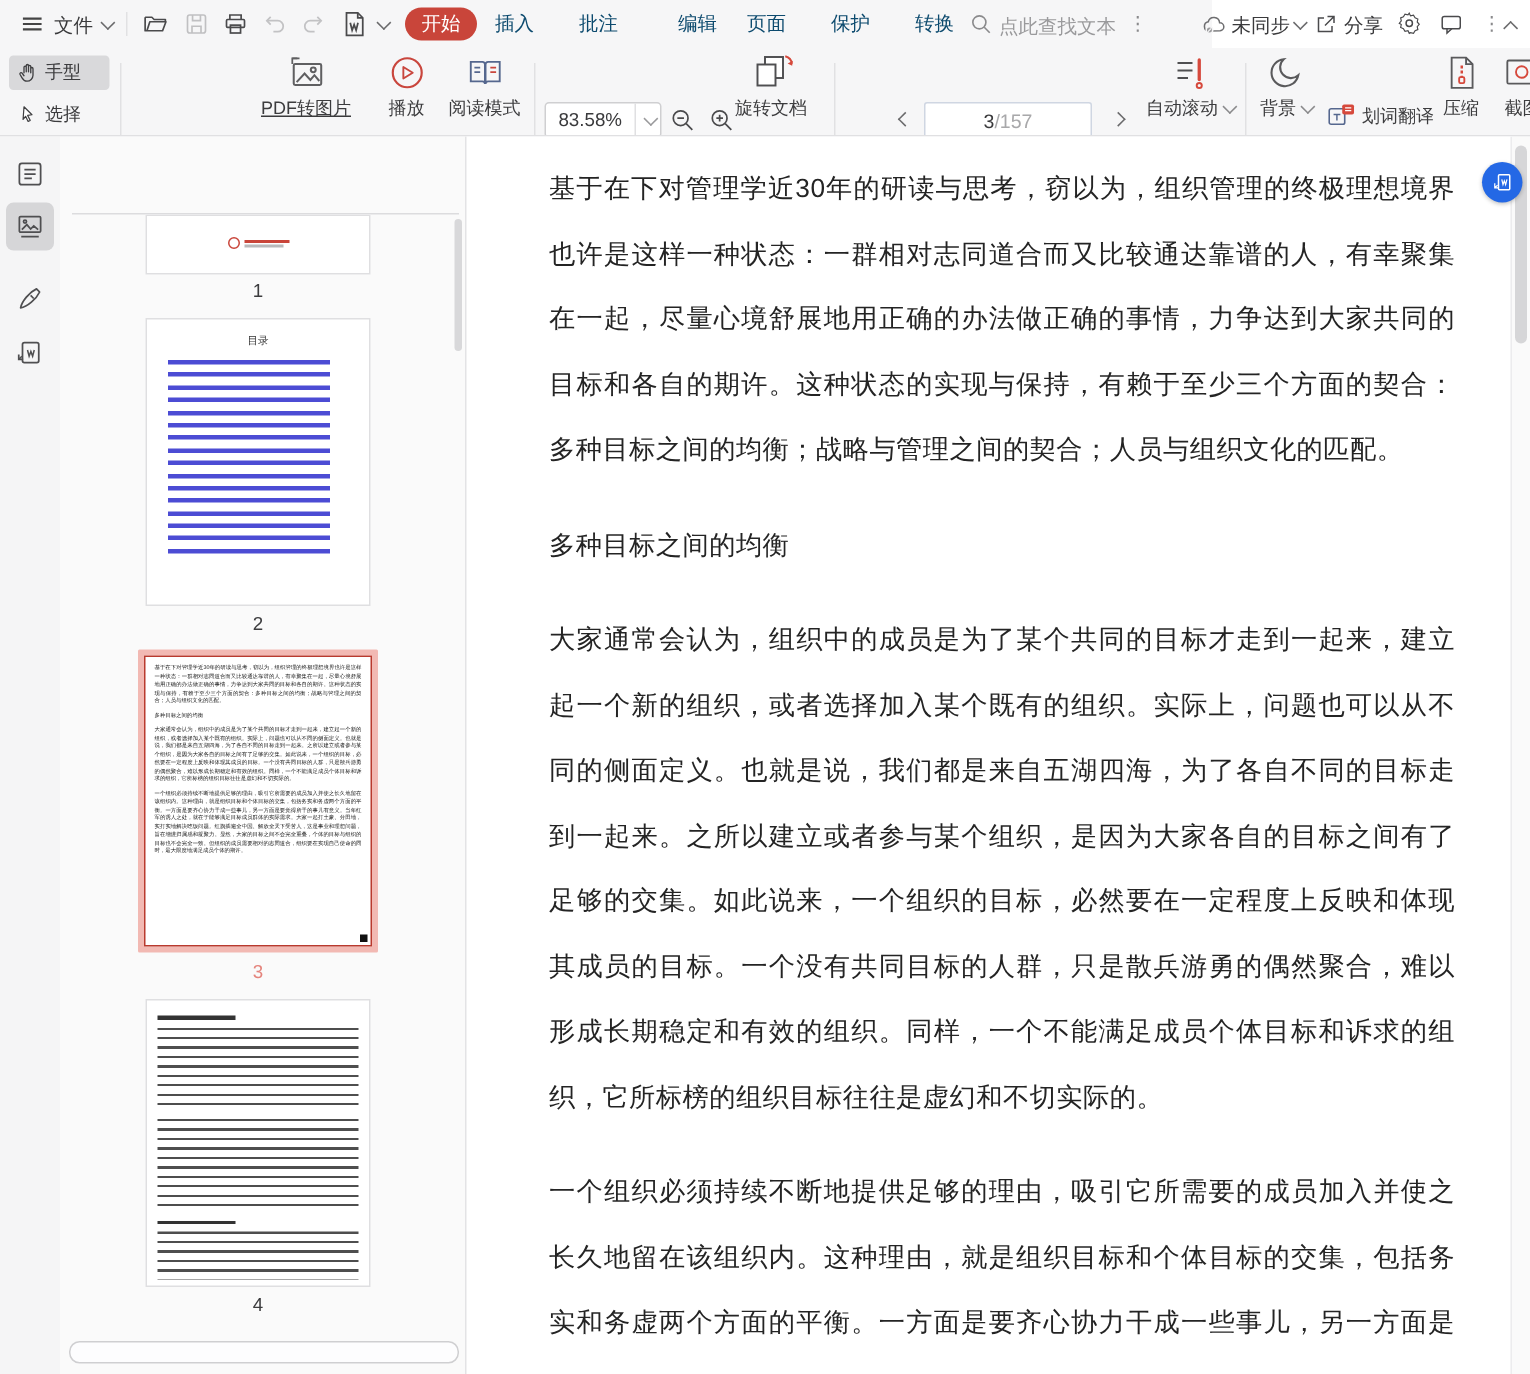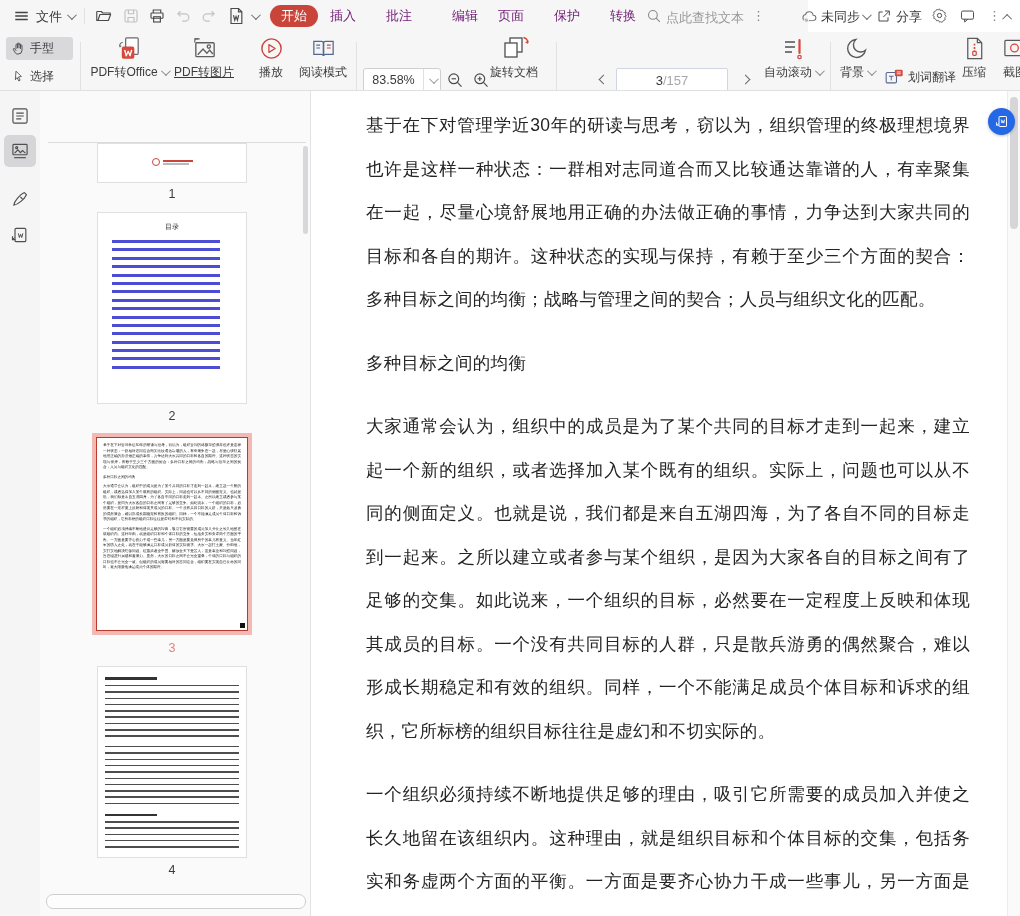--- a/index.html
+++ b/index.html
@@ -13,21 +13,21 @@
   
   #menubar{position:absolute;left:0;top:0;width:808px;height:32px;background:#f6f6f7;}
   .chev{display:inline-block;width:6px;height:6px;border-right:1.3px solid #6a6a6c;
         border-bottom:1.3px solid #6a6a6c;}
   .chev.down{transform:rotate(45deg) translateY(-2px);}
   .chev.up{transform:rotate(-135deg) translateY(-2px);}
   .vdots{font-size:13px;color:#8a8a8c;line-height:1;}
   .sepv{position:absolute;width:1px;background:#e1e1e3;}
   .pill-start{position:absolute;left:270px;top:5px;width:48px;height:22px;background:#c9453a;
       border-radius:11px;color:#fff;font-size:13px;display:flex;align-items:center;justify-content:center;}
-  .mtab{position:absolute;top:0;height:32px;display:flex;align-items:center;font-size:13px;color:#701a75;cursor:default;}
+  .mtab{position:absolute;top:0;height:32px;display:flex;align-items:center;font-size:13px;color:#0c4a6e;cursor:default;}
   
   #toolbar{position:absolute;left:0;top:32px;width:1020px;height:58px;background:#f6f6f7;
            border-bottom:1px solid #e0e0e2;overflow:hidden;}
   .tbsel{background:#d9d9db;border-radius:3px;}
   .bigbtn{position:absolute;top:34px;height:50px;text-align:center;}
   .bigbtn .ic{margin:0 auto;}
   .bigbtn .lbl12{margin-top:2px;display:flex;align-items:center;justify-content:center;gap:3px;}
   .zoombox{position:absolute;left:363px;top:36px;width:76px;height:22px;background:#fff;
      border:1px solid #cfcfd1;border-radius:3px;display:flex;align-items:center;font-size:12.5px;color:#3a3a3c;}
   .zoombox .val{flex:1;text-align:center;}
@@ -190,33 +190,20 @@
       <span class="lbl12">手型</span>
     </div>
     <div class="abs" style="left:6px;top:33px;width:62px;height:23px;display:flex;align-items:center;gap:4px;padding-left:5px;">
       <svg width="15" height="15" viewBox="0 0 24 24">
           <path d="M8 3.5 16.5 12l-4.6.7 2.7 5.3-2.2 1.1-2.7-5.4L7 17z" fill="#fff" stroke="#3f3f41" stroke-width="1.3" stroke-linejoin="round"></path>
         </svg>
       <span class="lbl12">选择</span>
     </div>
     <div class="sepv" style="left:80px;top:10px;height:64px;"></div>
 
-    <div class="bigbtn" style="left:88px;width:82px;top:3px;">
-      <svg class="ic" width="27" height="27" viewBox="0 0 28 28">
-        <rect x="10" y="3" width="13" height="17" rx="1" fill="#fff" stroke="#6b6b6d" stroke-width="1.3"></rect>
-        <path d="M7 7.5c-2.2.6-3.4 2.2-3 4.4" fill="none" stroke="#6b6b6d" stroke-width="1.2"></path>
-        <path d="M3 10.5l1 2.4 2-1.5z" fill="#6b6b6d"></path>
-        <rect x="6" y="12" width="13" height="12.5" rx="2" fill="#d6493c"></rect>
-        <path d="M9 15.5l1.6 6 2-4.6 2 4.6 1.6-6" fill="none" stroke="#fff" stroke-width="1.4" stroke-linejoin="round"></path>
-      </svg>
-      <div class="lbl12">
-          <span>PDF转Office</span>
-          <span class="chev down" style="border-color:#8a8a8c;"></span>
-        </div>
-    </div>
 
     <div class="bigbtn" style="left:168px;width:72px;top:3px;text-decoration:underline;">
       <svg class="ic" width="27" height="27" viewBox="0 0 28 28" fill="none" stroke="#5f5f61" stroke-width="1.4">
         <path d="M9 4h-5v4" stroke-width="1.2"></path>
           <path d="M4 4l3.5 0" stroke-width="1.2"></path>
         <rect x="5" y="8" width="19" height="14.5" rx="1"></rect>
         <circle cx="18.5" cy="12" r="1.7"></circle>
         <path d="M7 20.5l5.5-6 4 4.5 2.8-3.3 3.4 4"></path>
       </svg>
       <div class="lbl12">

